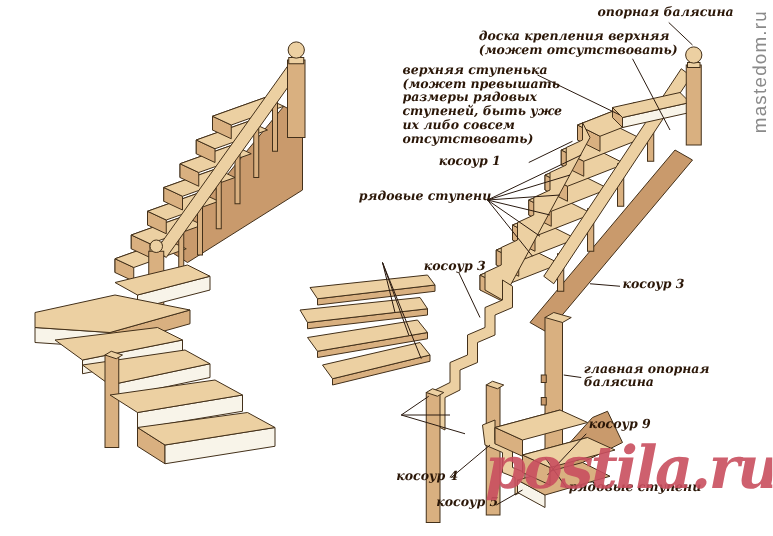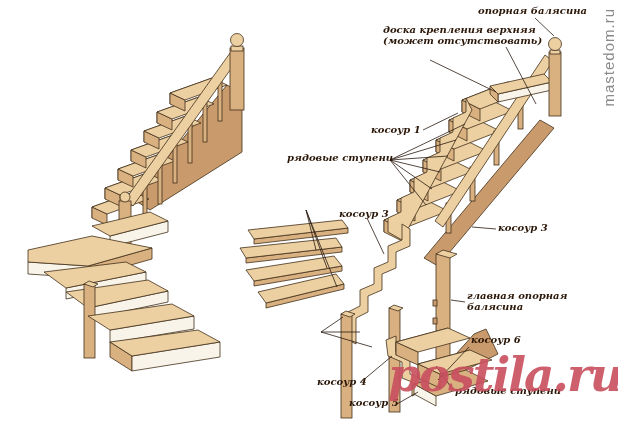--- a/index.html
+++ b/index.html
@@ -167,27 +167,33 @@
       <path d="M469,347 L438,380"></path>
       <path d="M361,382 L392,356"></path>
       <path d="M453,390 L436,366"></path>
       <path d="M397,404 L418,392"></path>
     </g>
   </svg>
 
   <div class="lbl" style="left:478px;top:6px;">опорная балясина</div>
   <div class="lbl" style="left:383px;top:25px;">доска крепления верхняя
 (может отсутствовать)</div>
-  <div class="lbl" style="left:371px;top:125px;text-align:center;">косоур 1</div>
+  <div class="lbl" style="left:322px;top:52px;">верхняя ступенька
+(может превышать
+размеры рядовых
+ступеней, быть уже
+их либо совсем
+отсутствовать)</div>
+  <div class="lbl" style="left:351px;top:125px;text-align:center;">косоур 1</div>
   <div class="lbl" style="left:287px;top:153px;">рядовые ступени</div>
   <div class="lbl" style="left:339px;top:209px;">косоур 3</div>
   <div class="lbl" style="left:498px;top:223px;">косоур 3</div>
   <div class="lbl" style="left:467px;top:291px;">главная опорная
 балясина</div>
-  <div class="lbl" style="left:471px;top:335px;">косоур 6</div>
+  <div class="lbl" style="left:471px;top:335px;">косоур 9</div>
   <div class="lbl" style="left:317px;top:377px;">косоур 4</div>
   <div class="lbl" style="left:455px;top:386px;">рядовые ступени</div>
   <div class="lbl" style="left:349px;top:398px;font-style:italic;">косоур 5</div>
 
   <div class="wm-vert">mastedom.ru</div>
   <div class="wm-main">postila.ru</div>
 
 </div>
 
 </body></html>

